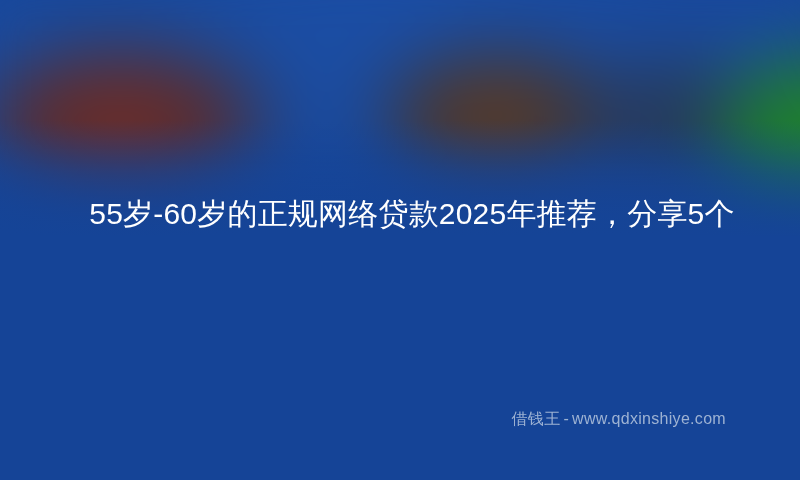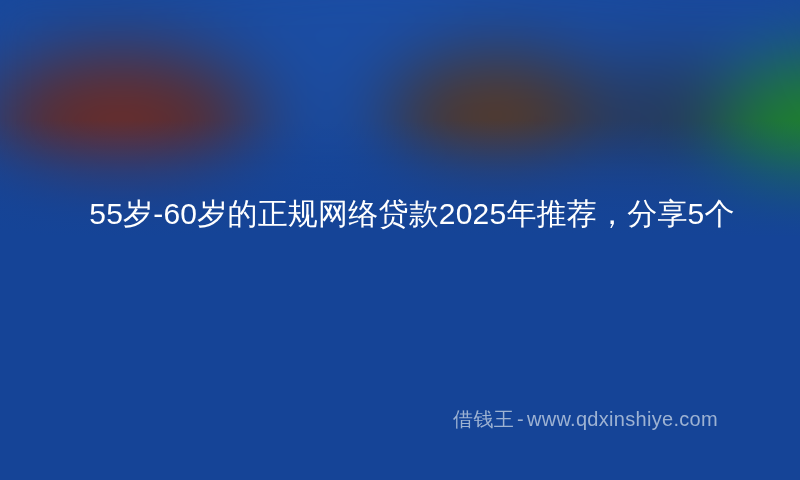--- a/index.html
+++ b/index.html
@@ -104,24 +104,24 @@
     white-space: nowrap;
     margin-left: 12px;
   }
   #headline .line {
     display: block;
   }
 
   
   #watermark {
     position: absolute;
-    right: 82px;
+    right: 74px;
     top: 406px;
     color: #a9bcd8;
-    font-size: 20px;
+    font-size: 16px;
     line-height: 26px;
     letter-spacing: 0.3px;
     white-space: nowrap;
     opacity: 0.92;
   }
   #watermark .wm-sep {
     padding: 0 3px;
   }
 </style>
 </head>

